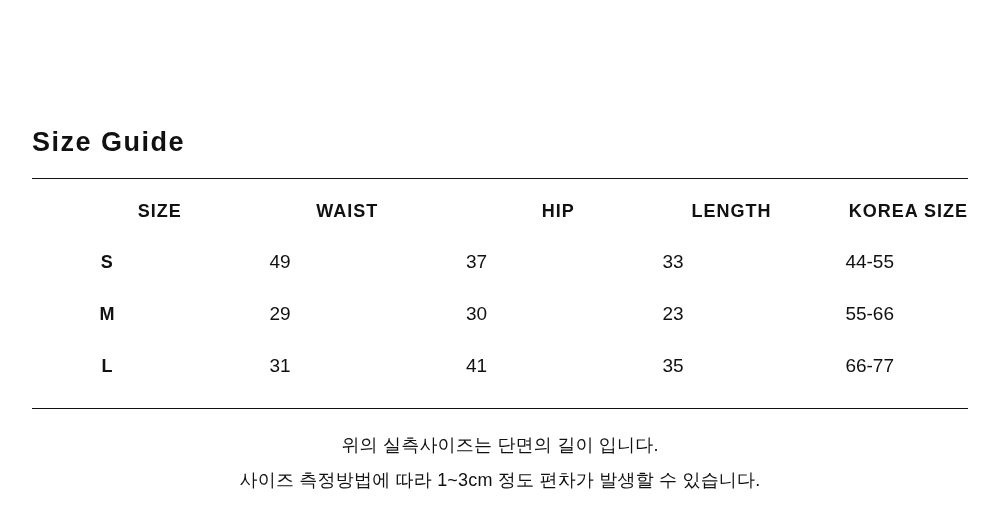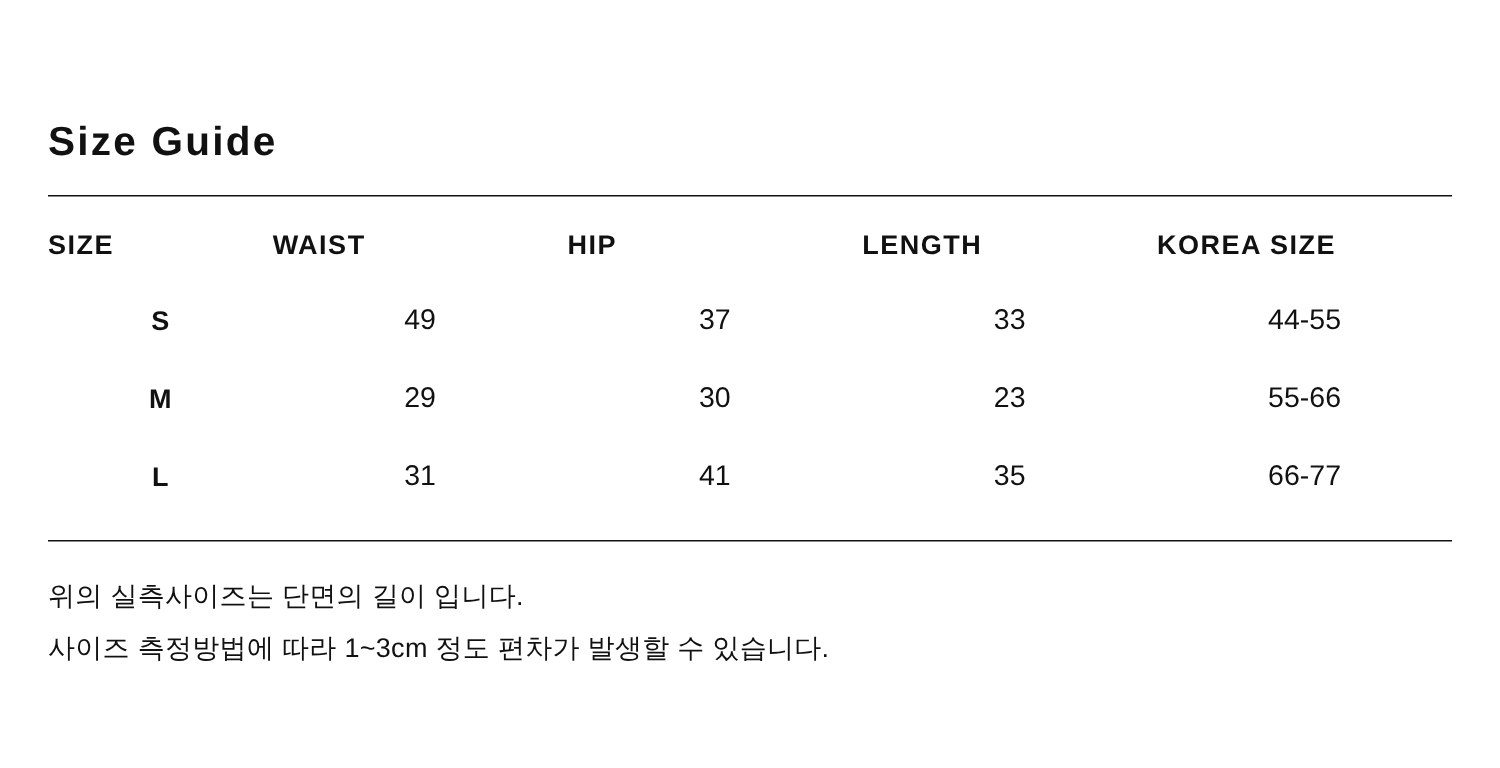--- a/index.html
+++ b/index.html
@@ -19,20 +19,21 @@
     width: 1000px;
     height: 512px;
     box-sizing: border-box;
     padding: 0 32px;
   }
   .header-row {
     display: flex;
     align-items: baseline;
     justify-content: space-between;
     padding-top: 79px;
+    margin-top: 48px;
   }
   .title {
     font-size: 27px;
     font-weight: bold;
     letter-spacing: 1.5px;
     color: #111111;
     margin: 0;
   }
   .unit-note {
     font-size: 21px;
@@ -49,21 +50,21 @@
     border-collapse: collapse;
     table-layout: fixed;
     margin-top: 0;
   }
   table.size-table th {
     font-size: 18px;
     font-weight: bold;
     letter-spacing: 1px;
     padding: 22px 0 14px 0;
     color: #111111;
-    text-align: left;
+    text-align: right;
   }
   table.size-table td {
     font-size: 19px;
     padding: 15px 0;
     text-align: center;
     color: #111111;
   }
   table.size-table td.size-cell {
     font-weight: bold;
     font-size: 18px;
@@ -73,20 +74,21 @@
   col.c-hip { width: 21%; }
   col.c-length { width: 21%; }
   col.c-korea { width: 21%; }
   .rule-bottom {
     margin-top: 16px;
     border-top: 1px solid #111111;
     width: 100%;
   }
   .notes {
     margin-top: 24px;
+    text-align: center;
   }
   .notes p {
     margin: 0 0 11px 0;
     font-size: 18px;
     line-height: 1.35;
     color: #111111;
     letter-spacing: 0.2px;
   }
 </style>
 </head>

